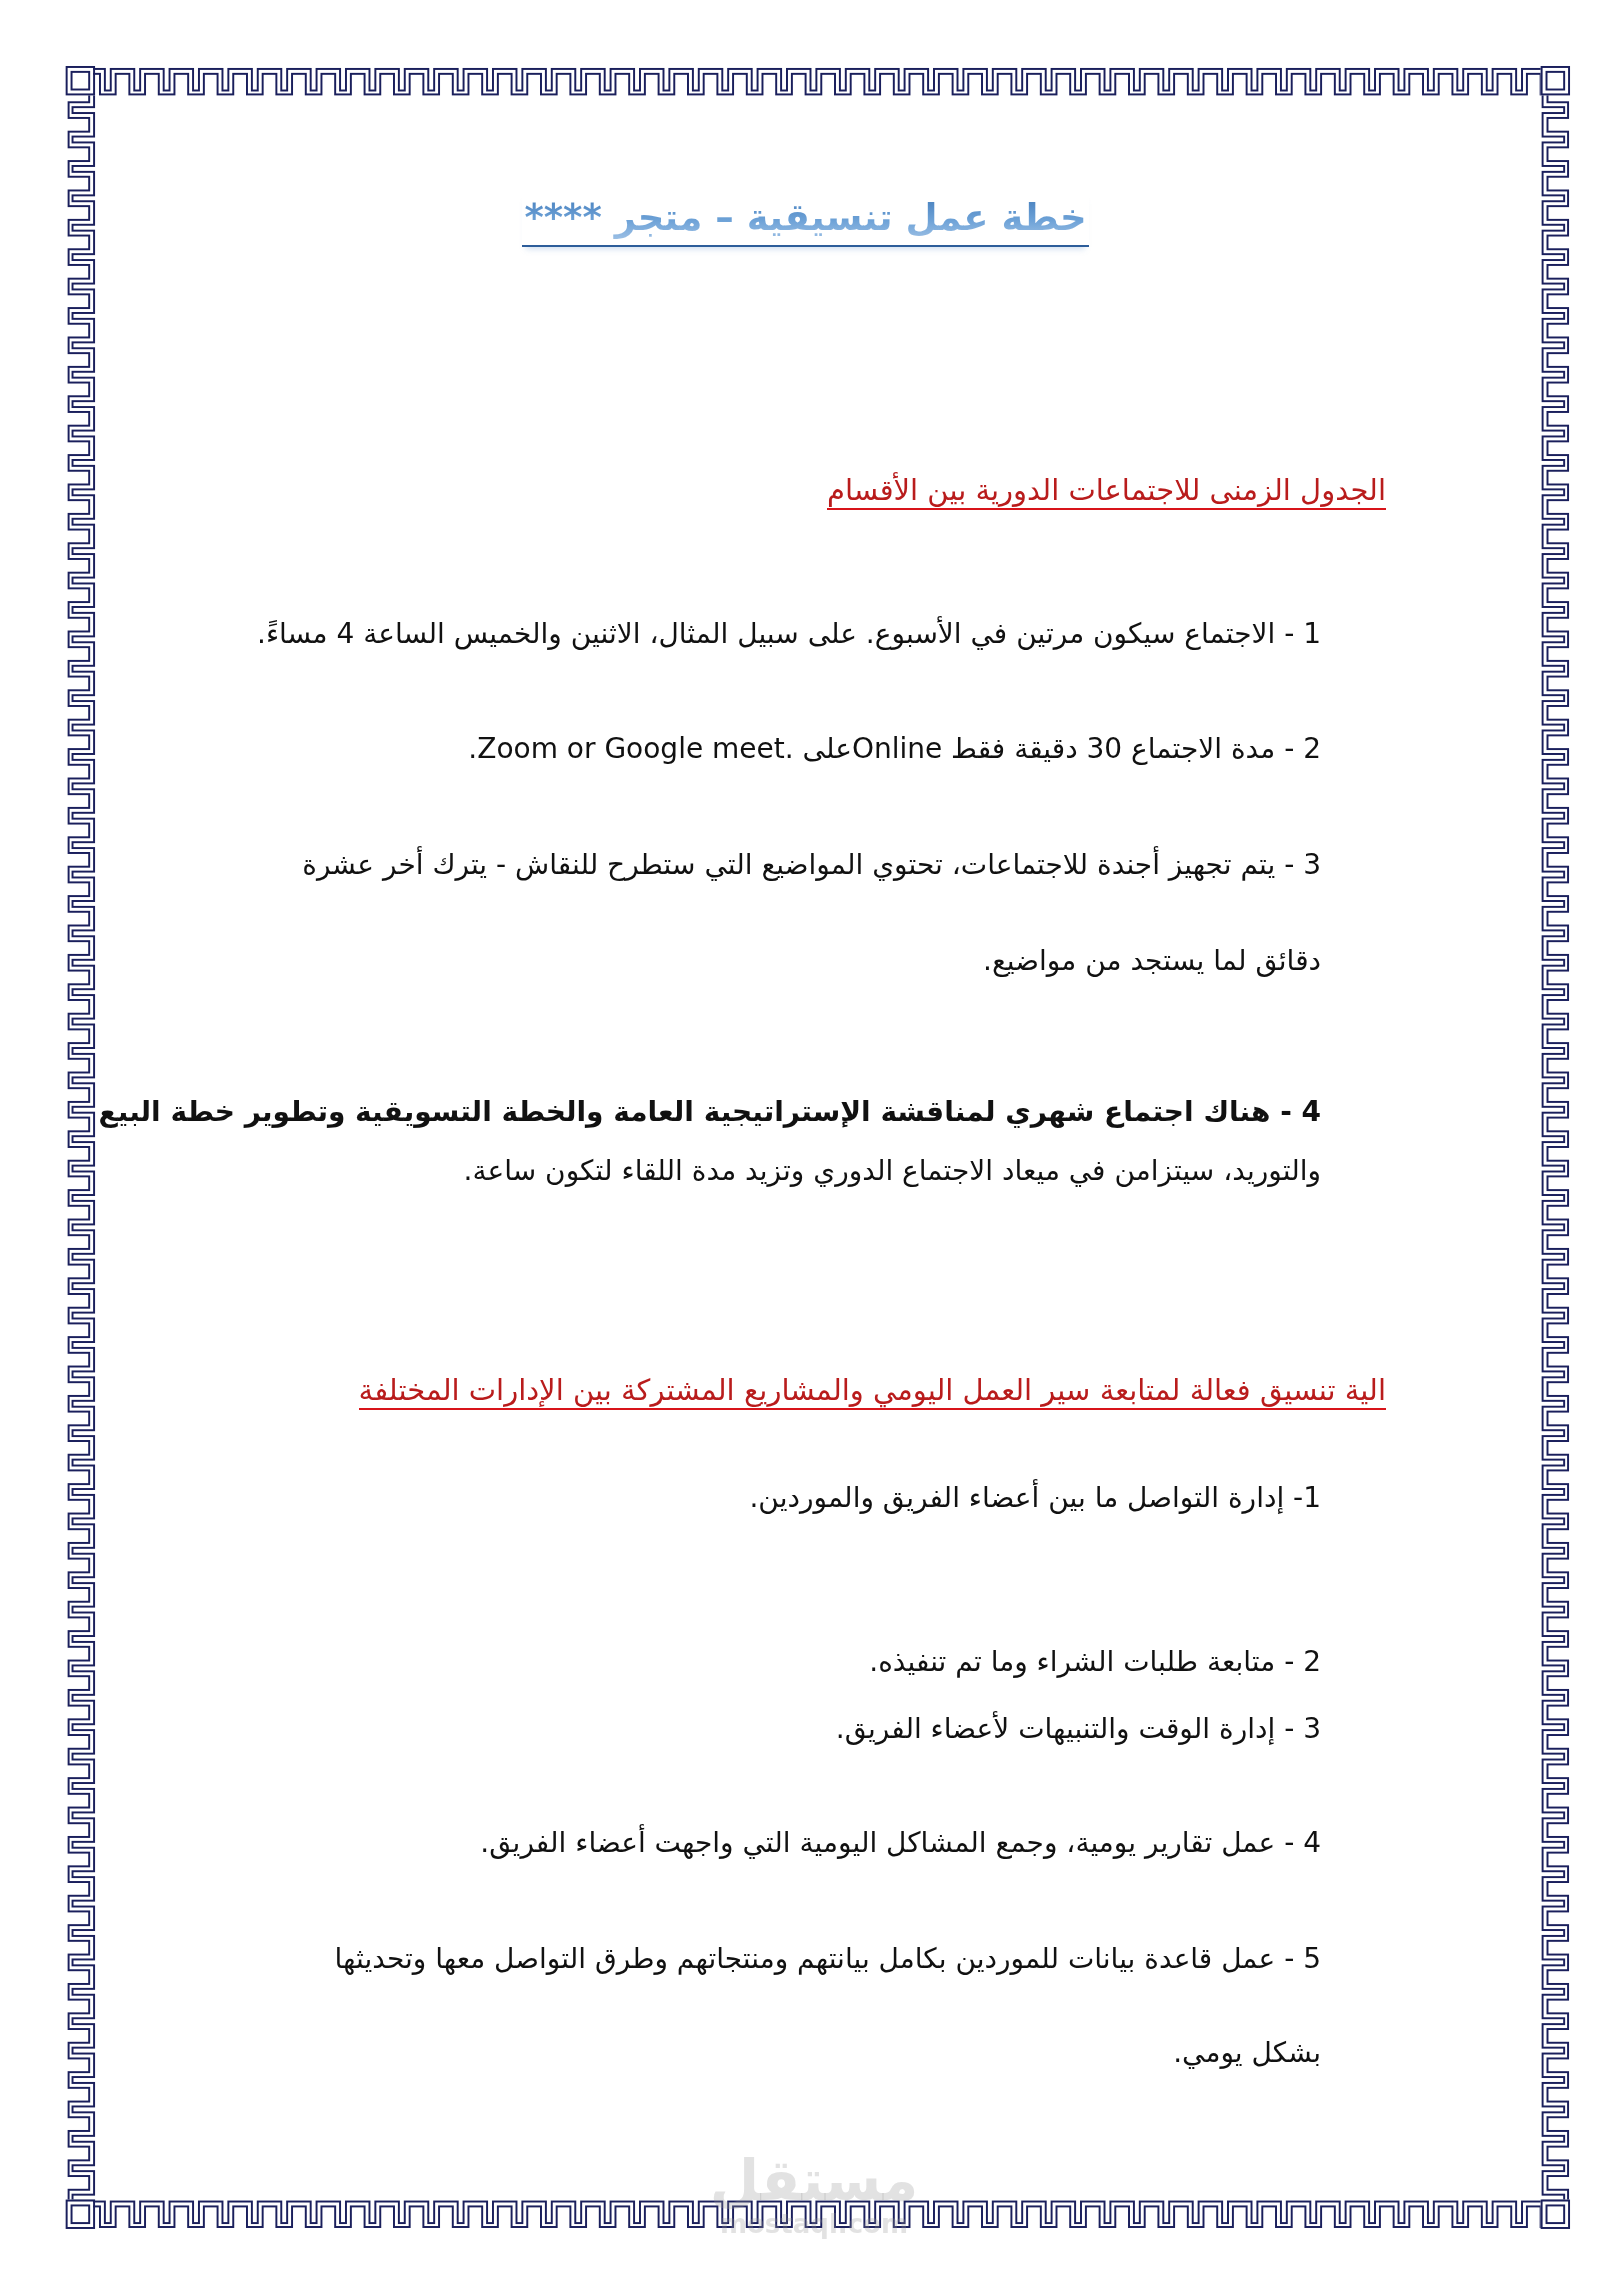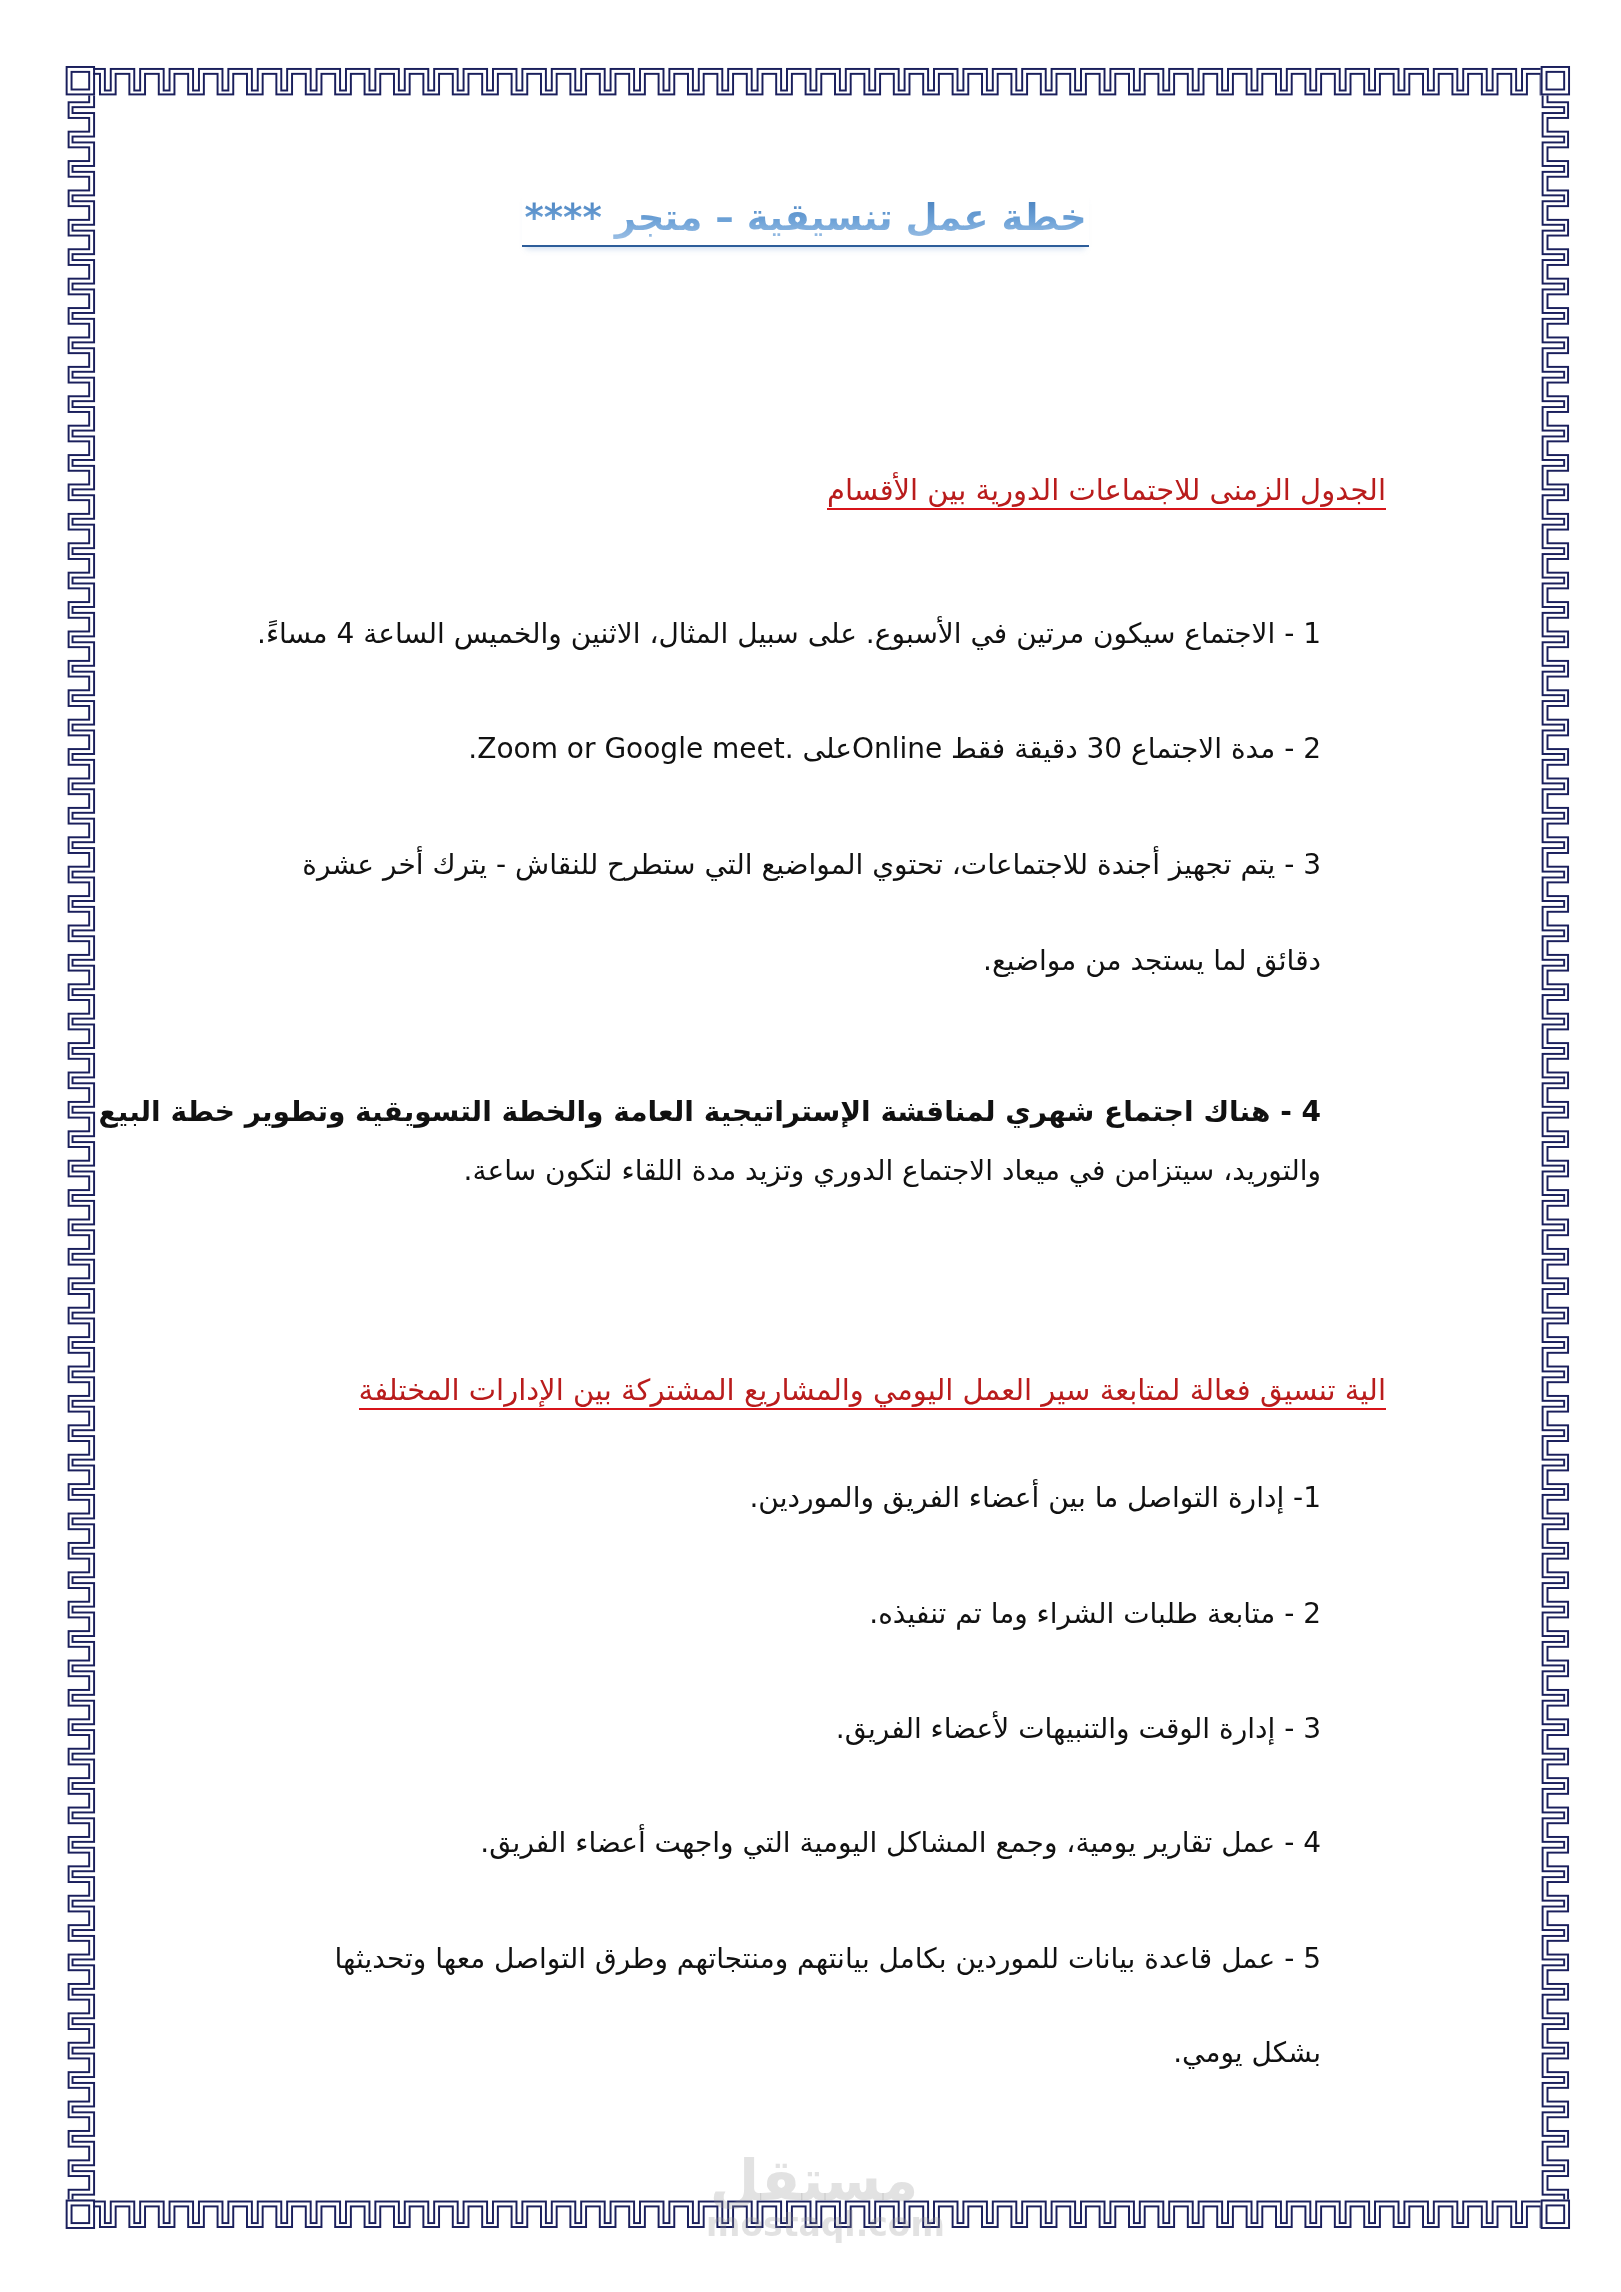--- a/index.html
+++ b/index.html
@@ -80,21 +80,21 @@
       color: rgba(150,150,150,0.28);
       pointer-events: none;
     }
     .watermark .wm-ar {
       font-size: 57px;
       font-weight: bold;
       line-height: 59px;
       direction: rtl;
     }
     .watermark .wm-en {
-      font-size: 33px;
+      font-size: 26px;
       font-weight: bold;
       line-height: 29px;
     }
   </style>
 </head>
 <body>
 
 <svg class="page-border" xmlns="http://www.w3.org/2000/svg" width="1621" height="2293" viewBox="0 0 1654 2339">
   <defs>
 
@@ -148,21 +148,21 @@
 <div class="body-line" style="top:843px;">3 - يتم تجهيز أجندة للاجتماعات، تحتوي المواضيع التي ستطرح للنقاش - يترك أخر عشرة</div>
 <div class="body-line" style="top:939px;">دقائق لما يستجد من مواضيع.</div>
 <div class="body-line" style="top:1090px;font-weight:bold;">4 - هناك اجتماع شهري لمناقشة الإستراتيجية العامة والخطة التسويقية وتطوير خطة البيع</div>
 <div class="body-line" style="top:1149px;">والتوريد، سيتزامن في ميعاد الاجتماع الدوري وتزيد مدة اللقاء لتكون ساعة.</div>
 
 <div class="section-heading" style="top:1321px;">
   <span>الية تنسيق فعالة لمتابعة سير العمل اليومي والمشاريع المشتركة بين الإدارات المختلفة</span>
 </div>
 
 <div class="body-line" style="top:1476px;text-align:center;">1-  إدارة التواصل ما بين أعضاء الفريق والموردين.</div>
-<div class="body-line" style="top:1592px;">2 - متابعة طلبات الشراء وما تم تنفيذه.</div>
+<div class="body-line" style="top:1640px;">2 - متابعة طلبات الشراء وما تم تنفيذه.</div>
 <div class="body-line" style="top:1707px;">3 - إدارة الوقت والتنبيهات لأعضاء الفريق.</div>
 <div class="body-line" style="top:1821px;">4 - عمل تقارير يومية، وجمع المشاكل اليومية التي واجهت أعضاء الفريق.</div>
 <div class="body-line" style="top:1937px;">5 - عمل قاعدة بيانات للموردين بكامل بيانتهم ومنتجاتهم وطرق التواصل معها وتحديثها</div>
 <div class="body-line" style="top:2031px;">بشكل يومي.</div>
 
 <div class="watermark">
   <div class="wm-ar">مستقل</div>
   <div class="wm-en">mostaql.com</div>
 </div>
 

